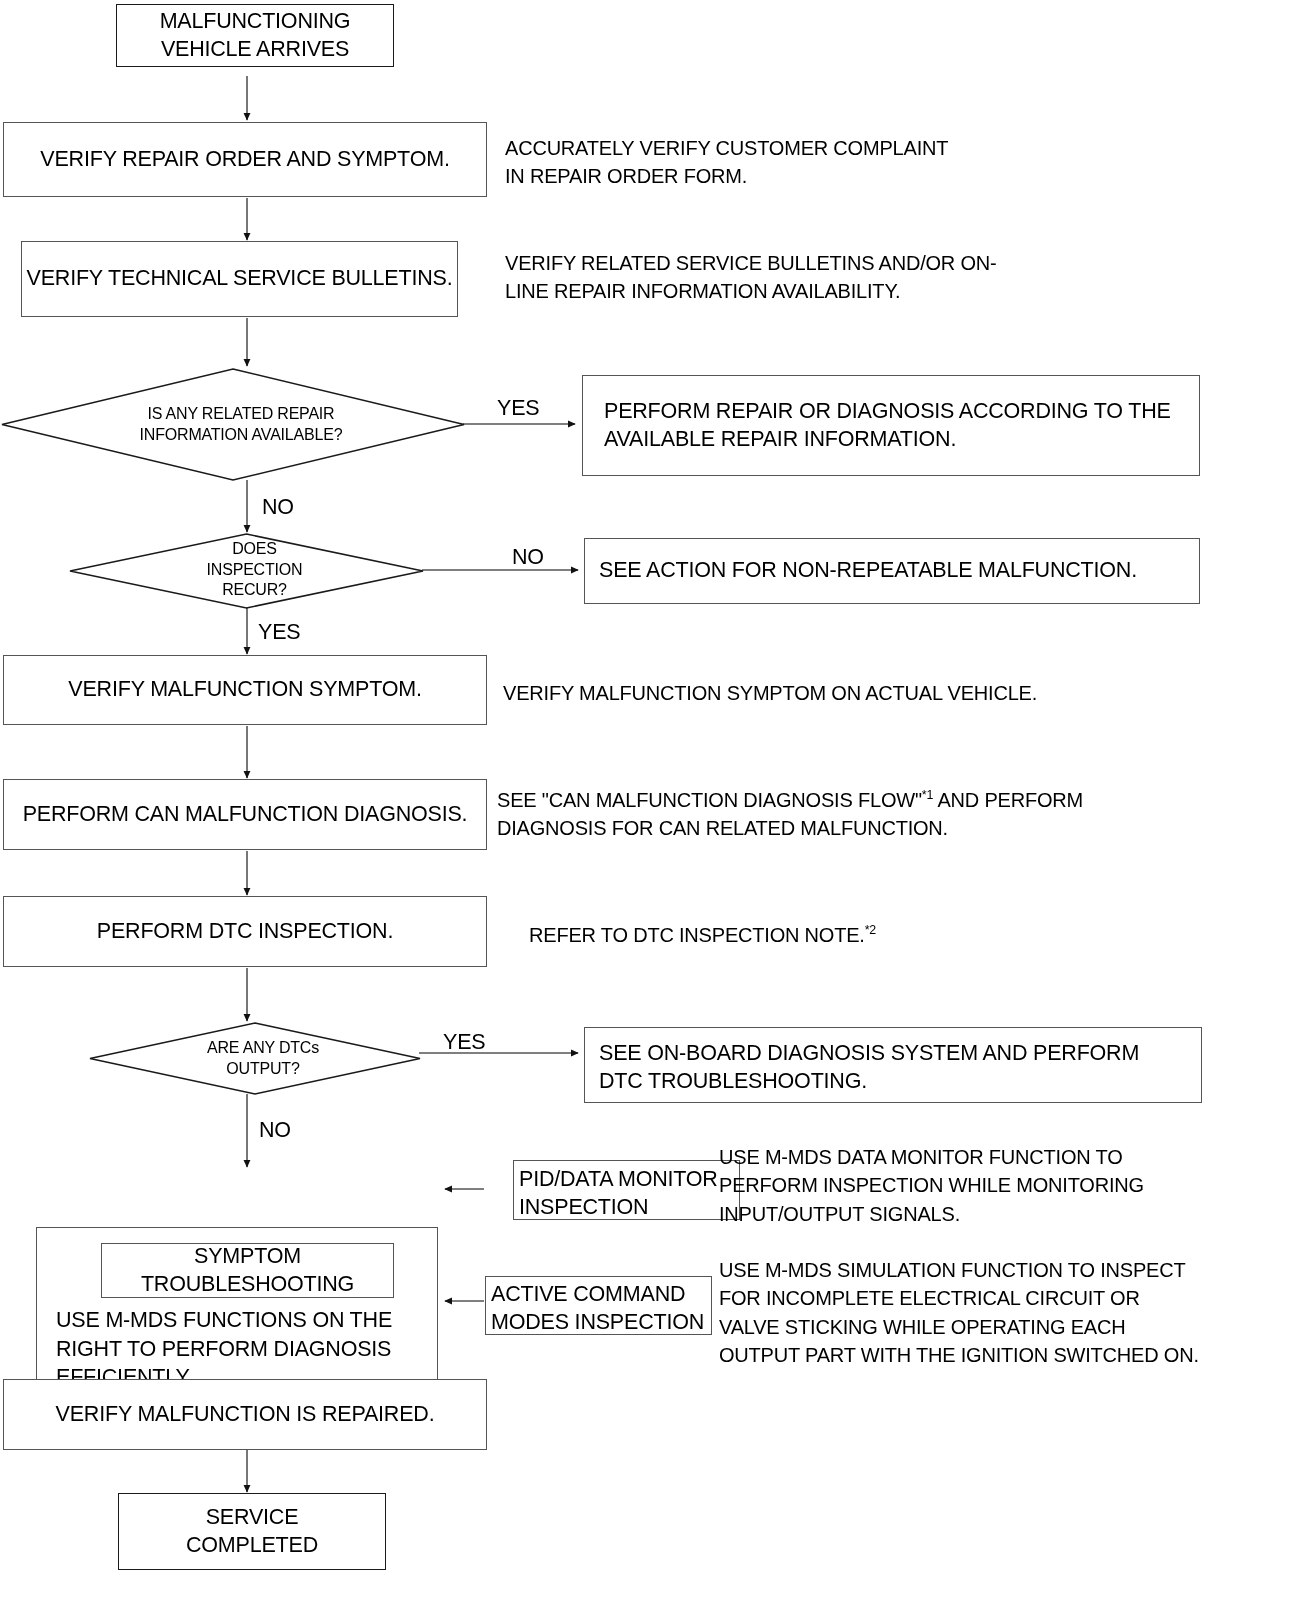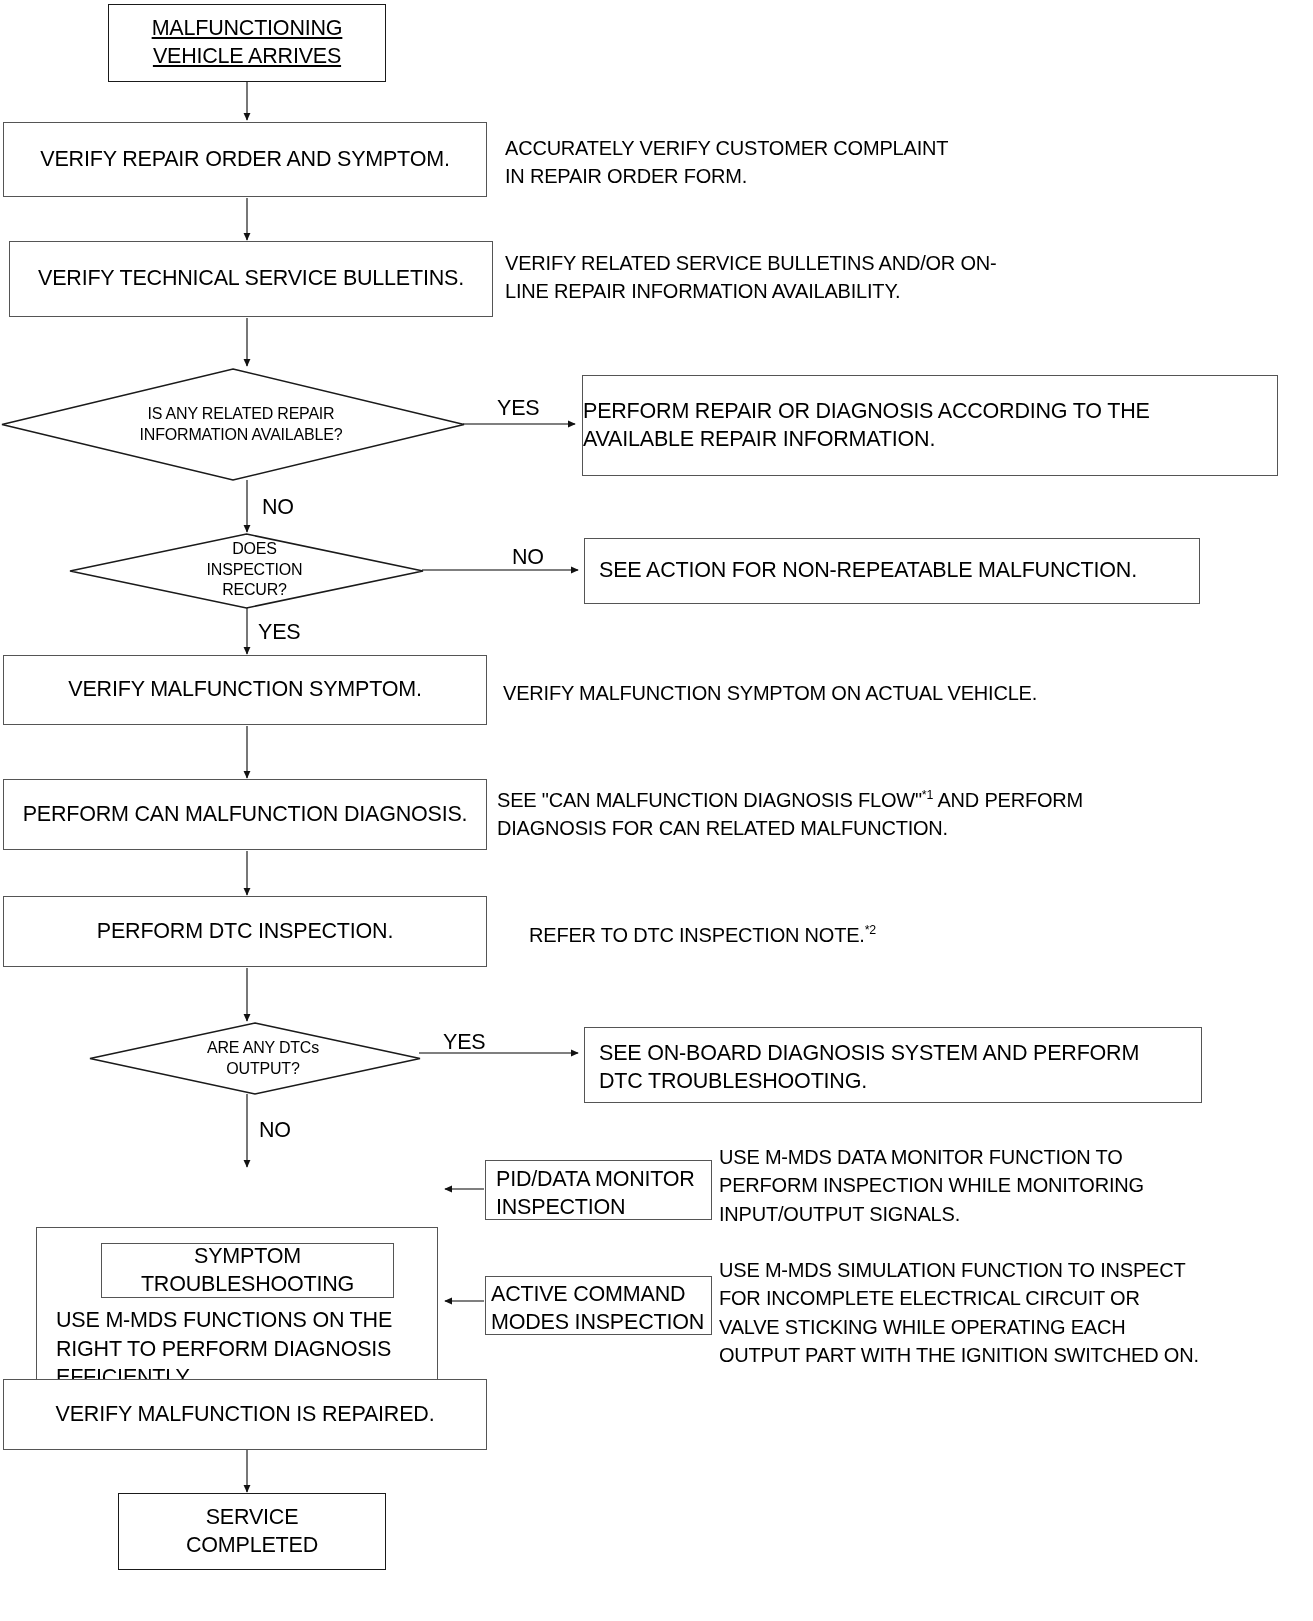--- a/index.html
+++ b/index.html
@@ -107,50 +107,50 @@
 
         <line x1="484" y1="1301" x2="445" y2="1301" marker-end="url(#arrow)"></line>
 
         <line x1="247" y1="1333" x2="247" y2="1378" marker-end="url(#arrow)"></line>
 
         <line x1="247" y1="1443" x2="247" y2="1492" marker-end="url(#arrow)"></line>
       </g>
     </svg>
   </div>
 
-  <div class="box center dark" style="left:108px;top:4px;width:278px;height:78px;text-decoration:underline;">
+  <div class="box center dark" style="left:116px;top:4px;width:278px;height:63px;">
     <span>MALFUNCTIONING
 VEHICLE ARRIVES</span>
   </div>
 
   <div class="box center" style="left:3px;top:122px;width:484px;height:75px;">
     <span>VERIFY REPAIR ORDER AND SYMPTOM.</span>
   </div>
 
   <div class="note" style="left:505px;top:134px;width:660px;">ACCURATELY VERIFY CUSTOMER COMPLAINT
 IN REPAIR ORDER FORM.</div>
 
-  <div class="box center" style="left:9px;top:241px;width:484px;height:76px;">
+  <div class="box center" style="left:21px;top:241px;width:437px;height:76px;">
     <span>VERIFY TECHNICAL SERVICE BULLETINS.</span>
   </div>
 
   <div class="note" style="left:505px;top:249px;width:680px;">VERIFY RELATED SERVICE BULLETINS AND/OR ON-
 LINE REPAIR INFORMATION AVAILABILITY.</div>
 
   <div class="diamond-wrap" style="left:0px;top:367px;width:466px;height:115px;">
     <svg width="466" height="115" viewBox="0 0 466 115">
       <polygon points="233,2 464,57.5 233,113 2,57.5" fill="#ffffff" stroke="#1a1a1a" stroke-width="1.6"></polygon>
     </svg>
     <div class="diamond-text">IS ANY RELATED REPAIR
 INFORMATION AVAILABLE?</div>
   </div>
 
   <div class="edge-label" style="left:497px;top:396px;">YES</div>
 
-  <div class="box left" style="left:582px;top:375px;width:696px;height:101px;padding-left:0;align-items:flex-start;padding-top:22px;">
+  <div class="box left" style="left:582px;top:375px;width:618px;height:101px;padding-left:21px;align-items:flex-start;padding-top:22px;">
     <span>PERFORM REPAIR OR DIAGNOSIS ACCORDING TO THE
 AVAILABLE REPAIR INFORMATION.</span>
   </div>
 
   <div class="edge-label" style="left:262px;top:495px;">NO</div>
 
   <div class="diamond-wrap" style="left:68px;top:533px;width:357px;height:76px;">
     <svg width="357" height="76" viewBox="0 0 357 76">
       <polygon points="178.5,1 355,38 178.5,75 2,38" fill="#ffffff" stroke="#1a1a1a" stroke-width="1.6"></polygon>
     </svg>
@@ -206,21 +206,21 @@
   <div class="box" style="left:36px;top:1227px;width:402px;height:191px;display:block;">
     <div style="position:absolute;left:64px;top:15px;width:293px;height:55px;border:1.5px solid #555555;display:flex;align-items:center;justify-content:center;text-align:center;line-height:1.28;">
       <span>SYMPTOM
 TROUBLESHOOTING</span>
     </div>
     <div style="position:absolute;left:19px;top:78px;width:370px;text-align:left;line-height:1.33;">USE M-MDS FUNCTIONS ON THE
 RIGHT TO PERFORM DIAGNOSIS
 EFFICIENTLY.</div>
   </div>
 
-  <div class="box left" style="left:485px;top:1160px;width:227px;height:60px;align-items:flex-start;padding-top:4px;line-height:1.32;">
+  <div class="box left" style="left:513px;top:1160px;width:227px;height:60px;padding-left:5px;align-items:flex-start;padding-top:4px;line-height:1.32;">
     <span>PID/DATA MONITOR
 INSPECTION</span>
   </div>
 
   <div class="note" style="left:719px;top:1143px;width:580px;">USE M-MDS DATA MONITOR FUNCTION TO
 PERFORM INSPECTION WHILE MONITORING
 INPUT/OUTPUT SIGNALS.</div>
 
   <div class="box left" style="left:485px;top:1276px;width:227px;height:59px;padding-left:5px;align-items:flex-start;padding-top:3px;line-height:1.32;">
     <span>ACTIVE COMMAND

